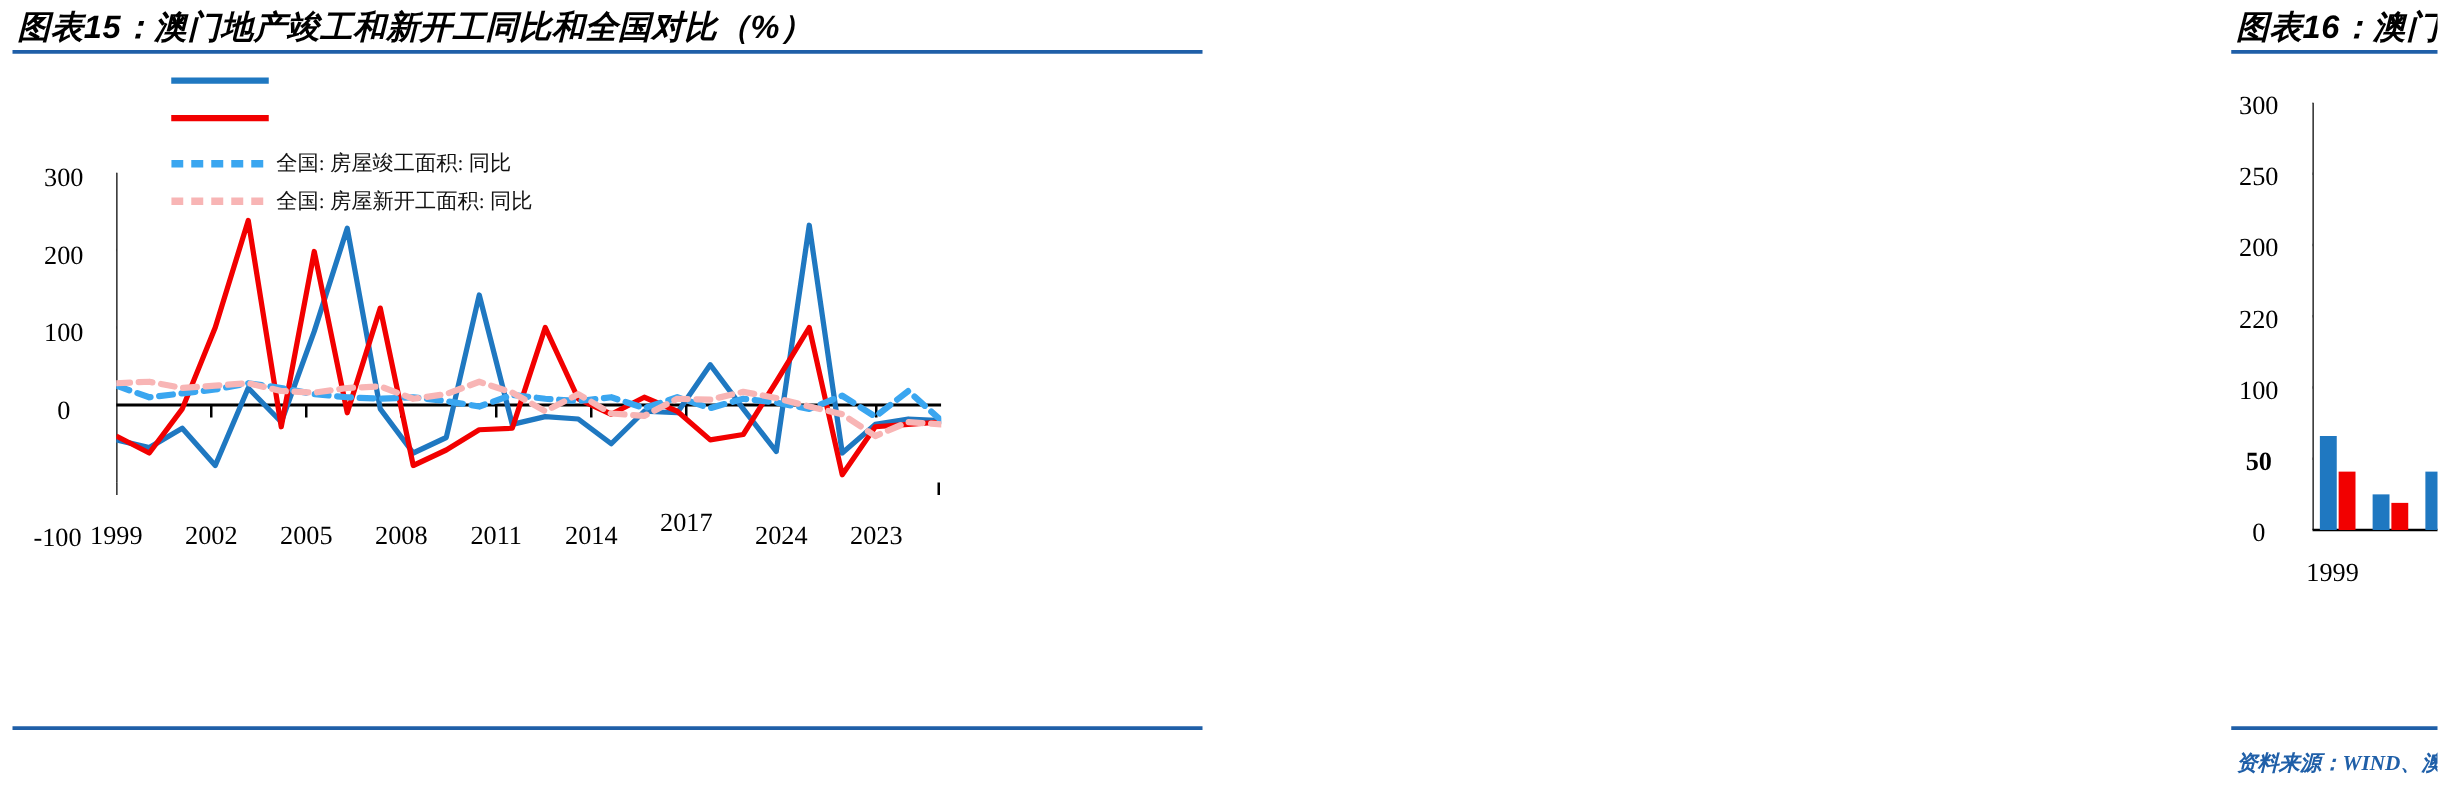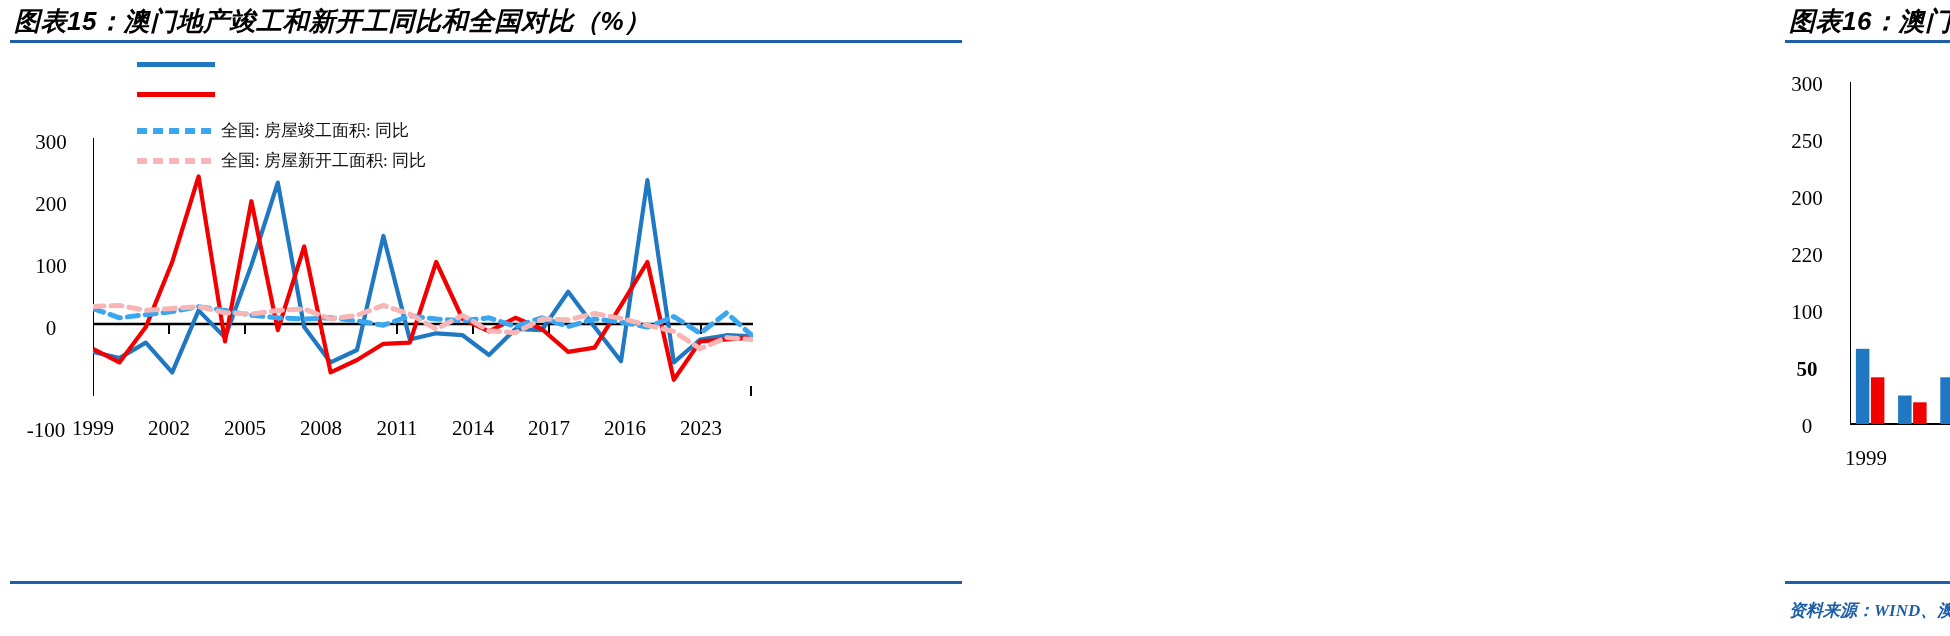--- a/index.html
+++ b/index.html
@@ -109,22 +109,22 @@
       <div class="axis-label" style="left:14px; top:208px; width:74px;">100</div>
       <div class="axis-label" style="left:14px; top:270px; width:74px;">0</div>
       <div class="axis-label" style="left:4px;  top:332px; width:84px;margin-top:40px;">-100</div>
 
       <div class="xlab" style="left:57px;  top:370px; width:72px;">1999</div>
       <div class="xlab" style="left:133px; top:370px; width:72px;">2002</div>
       <div class="xlab" style="left:209px; top:370px; width:72px;">2005</div>
       <div class="xlab" style="left:285px; top:370px; width:72px;">2008</div>
       <div class="xlab" style="left:361px; top:370px; width:72px;">2011</div>
       <div class="xlab" style="left:437px; top:370px; width:72px;">2014</div>
-      <div class="xlab" style="left:513px; top:370px; width:72px;">2017</div>
-      <div class="xlab" style="left:589px; top:370px; width:72px;">2016</div>
+      <div class="xlab" style="left:513px; top:360px; width:72px;">2017</div>
+      <div class="xlab" style="left:589px; top:370px; width:72px;">2024</div>
       <div class="xlab" style="left:665px; top:370px; width:72px;">2023</div>
 
       <svg id="left-svg" width="660" height="330" viewBox="0 0 660 330" style="position:absolute; left:93px; top:92px;">
         <g>
           <line x1="0" y1="0" x2="0" y2="248" stroke="#000" stroke-width="2"></line>
           <line x1="0" y1="186" x2="660" y2="186" stroke="#000" stroke-width="2.4"></line>
           <line x1="-9" y1="0" x2="0" y2="0" stroke="#000" stroke-width="2"></line>
           <line x1="-9" y1="62" x2="0" y2="62" stroke="#000" stroke-width="2"></line>
           <line x1="-9" y1="124" x2="0" y2="124" stroke="#000" stroke-width="2"></line>
           <line x1="-9" y1="186" x2="0" y2="186" stroke="#000" stroke-width="2"></line>

